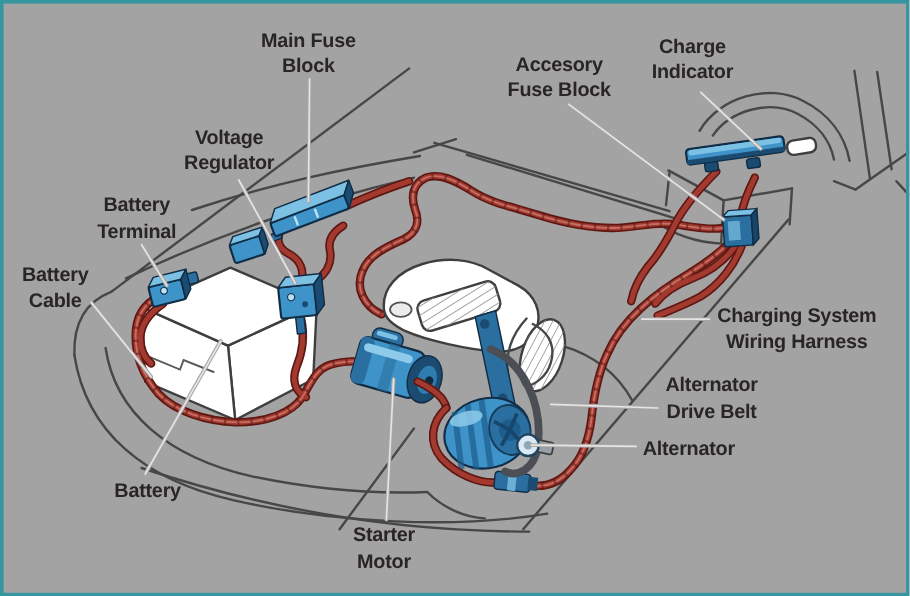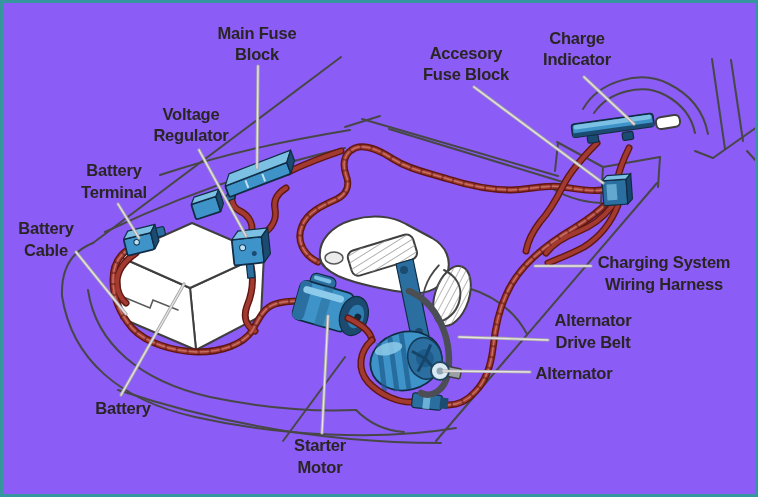--- a/index.html
+++ b/index.html
@@ -1,19 +1,19 @@
 <!DOCTYPE html>
 <html><head>
 <meta charset="utf-8">
 <style>
   html,body{margin:0;padding:0;background:#e8e8e8;}
   .frame{
     position:relative;
     width:758px;height:497px;
-    background:#8b5cf6;
+    background:#a3a3a3;
     overflow:hidden;
     font-family:"Liberation Sans",sans-serif;
   }
   svg{display:block;position:absolute;inset:0;}
   .bodyline{stroke:#474747;stroke-width:2;fill:none;stroke-linecap:round;stroke-linejoin:round;}
   .bodyline-thin{stroke:#5a5a5a;stroke-width:1.6;fill:none;stroke-linecap:round;}
   .whitepart{fill:#ffffff;stroke:#3f3f3f;stroke-width:2;stroke-linejoin:round;}
   .wireCasing{stroke:#5f1712;stroke-width:7;fill:none;stroke-linecap:round;}
   .wireCore{stroke:#a23a30;stroke-width:4.2;fill:none;stroke-linecap:round;}
   .wireHi{stroke:#c9766a;stroke-width:1.5;fill:none;stroke-linecap:round;opacity:.9;}

